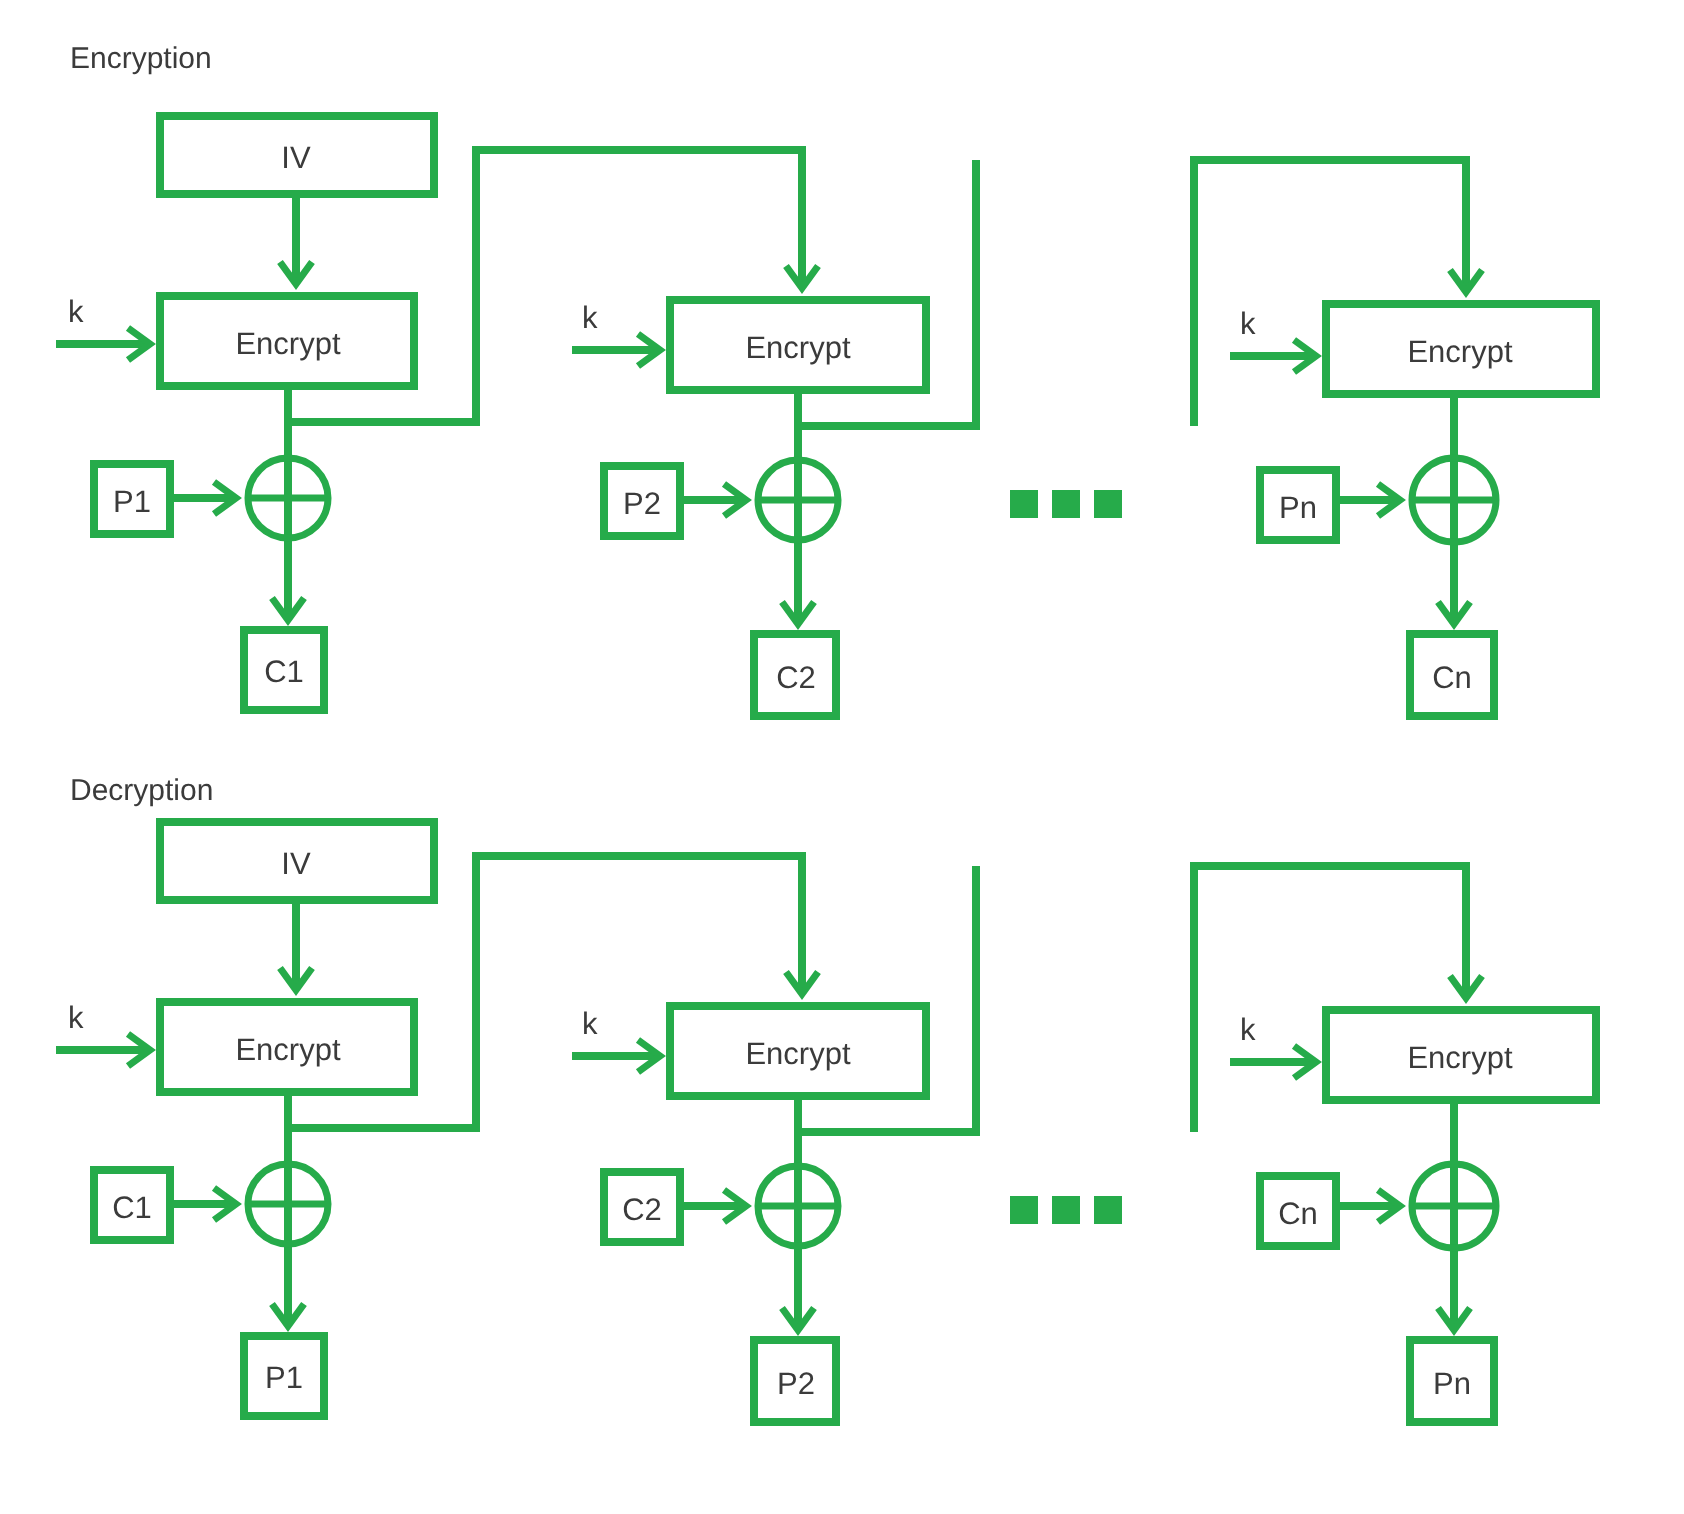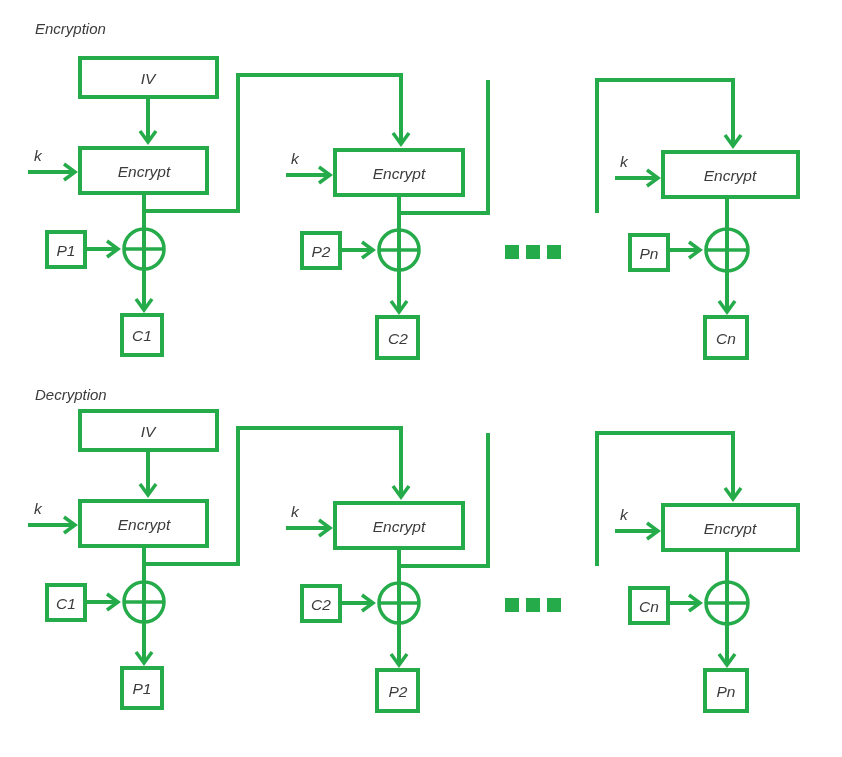--- a/index.html
+++ b/index.html
@@ -1,17 +1,17 @@
 <!DOCTYPE html>
 <html style="--green: #26ab4a; --text: #3b3b3b; --bg: #ffffff;"><head>
 <meta charset="utf-8">
 <style>
   :root { --green:#26ab4a; --text:#3b3b3b; --bg:#ffffff; }
   html,body { margin:0; padding:0; background:var(--bg); }
-  .canvas { width:842px; height:742px; position:relative; background:var(--bg);font-style:italic; }
+  .canvas { width:842px; height:742px; position:relative; background:var(--bg); }
   svg { display:block; }
   .box  { fill:var(--bg); stroke:var(--green); stroke-width:4; }
   .wire { fill:none; stroke:var(--green); stroke-width:4; }
   .xor  { fill:none; stroke:var(--green); stroke-width:3.5; }
   .dot  { fill:var(--green); stroke:none; }
   .lbl  { fill:var(--text); font-family:"Liberation Sans", sans-serif; font-size:15.5px; }
   .mid  { text-anchor:middle; }
   .title{ fill:var(--text); font-family:"Liberation Sans", sans-serif; font-size:15px; }
   #ah path { stroke:var(--green); stroke-width:3.5; fill:none; }
 </style>

